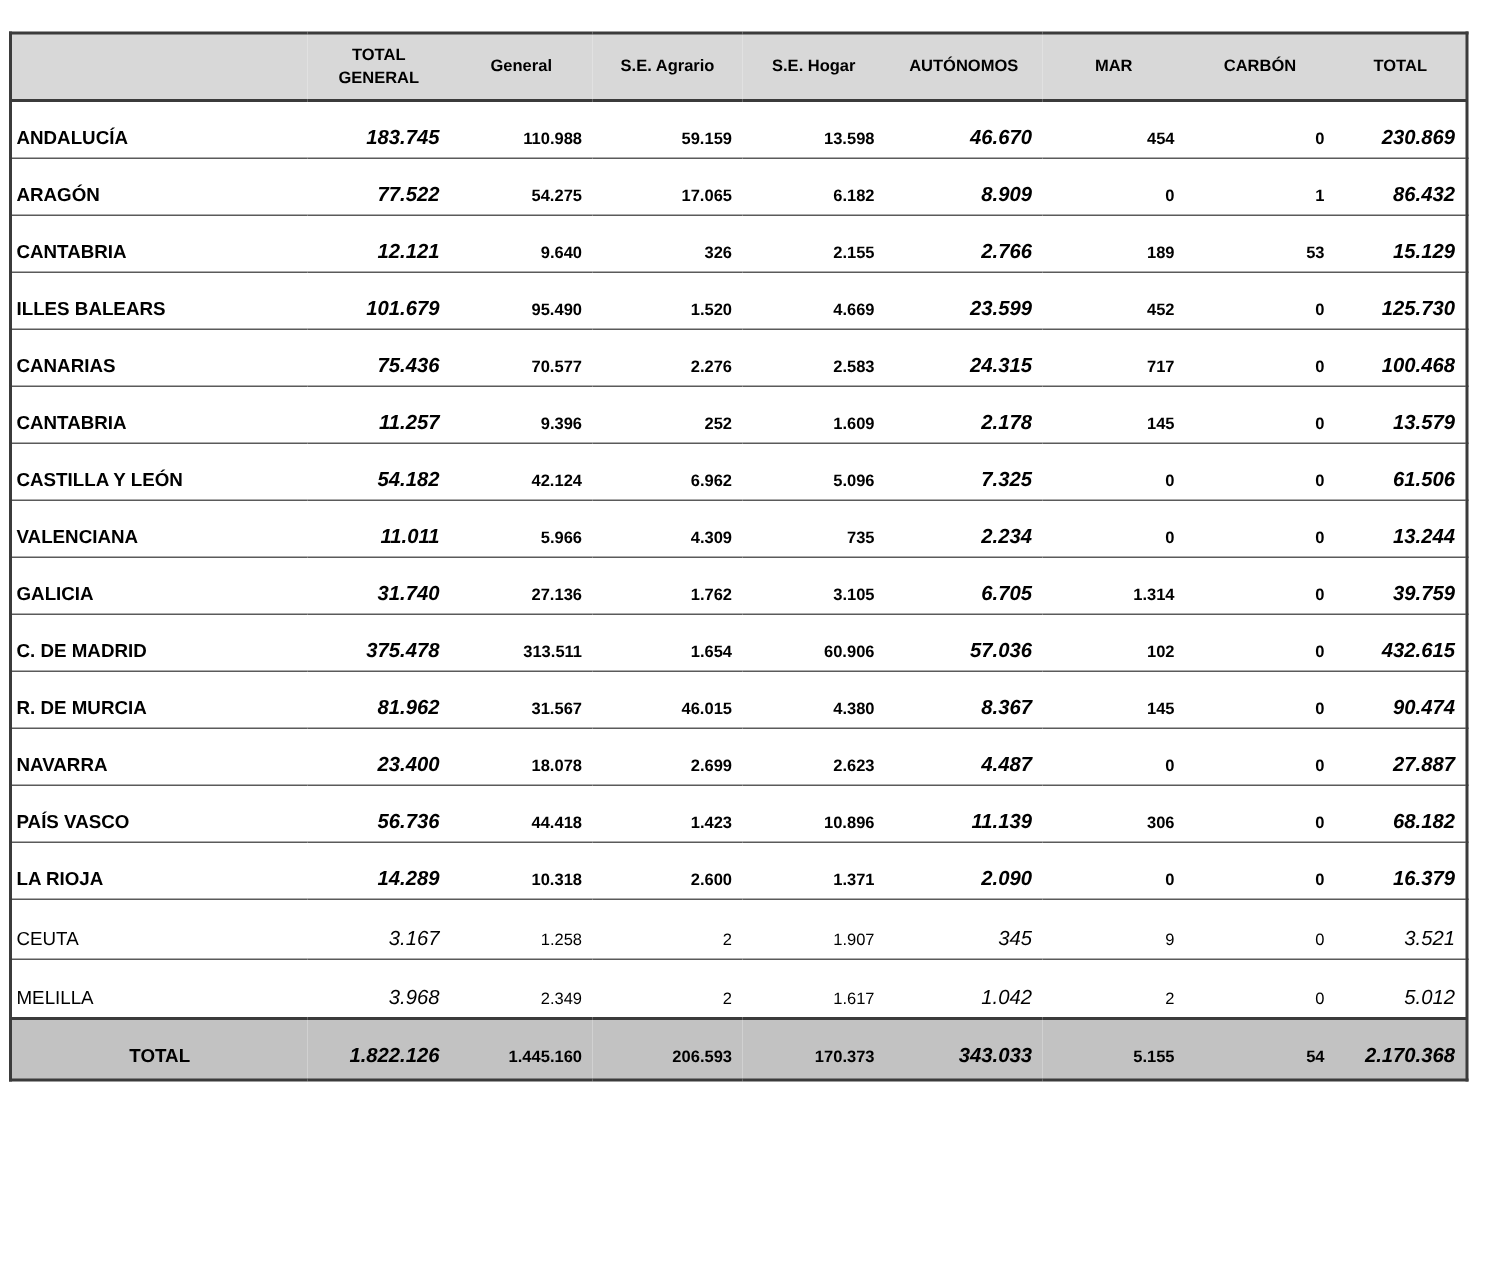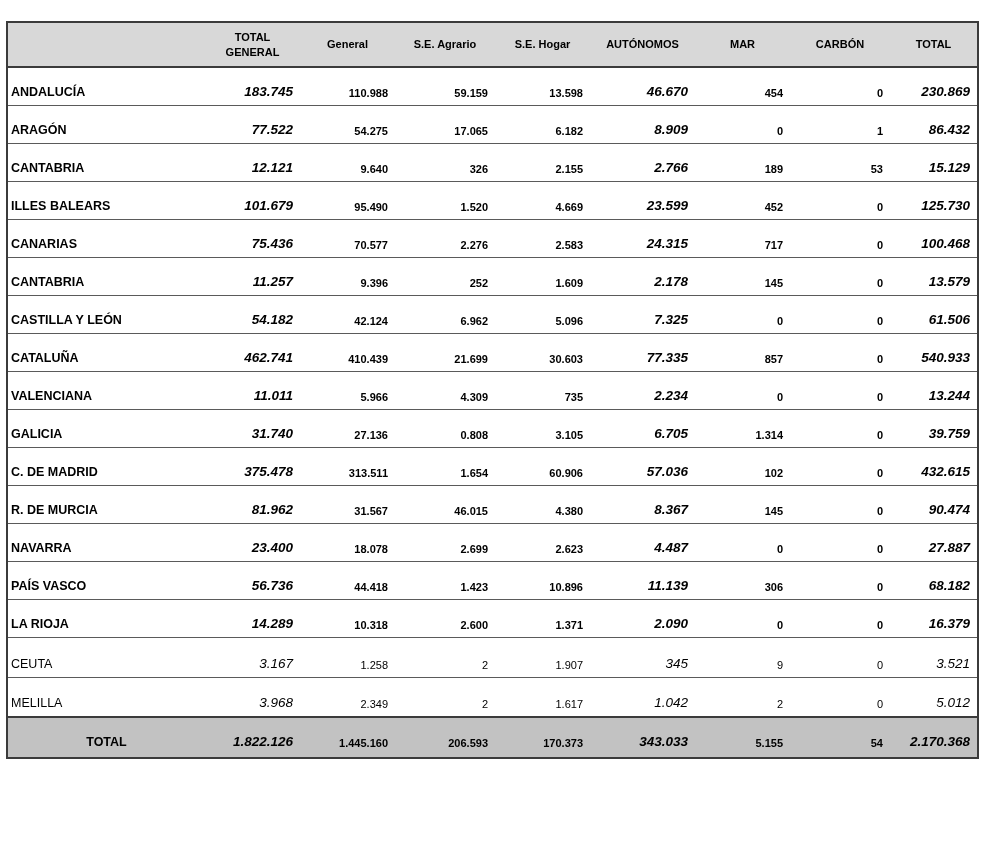--- a/index.html
+++ b/index.html
@@ -194,46 +194,35 @@
           <td class="num big">54.182</td>
           <td class="num small">42.124</td>
           <td class="num small">6.962</td>
           <td class="num small">5.096</td>
           <td class="num big">7.325</td>
           <td class="num small">0</td>
           <td class="num small">0</td>
           <td class="num big">61.506</td>
         </tr>
         <tr>
-          <td class="region">CATALUÑA</td>
-          <td class="num big">462.741</td>
-          <td class="num small">410.439</td>
-          <td class="num small">21.699</td>
-          <td class="num small">30.603</td>
-          <td class="num big">77.335</td>
-          <td class="num small">857</td>
-          <td class="num small">0</td>
-          <td class="num big">540.933</td>
-        </tr>
-        <tr>
           <td class="region">VALENCIANA</td>
           <td class="num big">11.011</td>
           <td class="num small">5.966</td>
           <td class="num small">4.309</td>
           <td class="num small">735</td>
           <td class="num big">2.234</td>
           <td class="num small">0</td>
           <td class="num small">0</td>
           <td class="num big">13.244</td>
         </tr>
         <tr>
           <td class="region">GALICIA</td>
           <td class="num big">31.740</td>
           <td class="num small">27.136</td>
-          <td class="num small">0.808</td>
+          <td class="num small">1.762</td>
           <td class="num small">3.105</td>
           <td class="num big">6.705</td>
           <td class="num small">1.314</td>
           <td class="num small">0</td>
           <td class="num big">39.759</td>
         </tr>
         <tr>
           <td class="region">C. DE MADRID</td>
           <td class="num big">375.478</td>
           <td class="num small">313.511</td>

